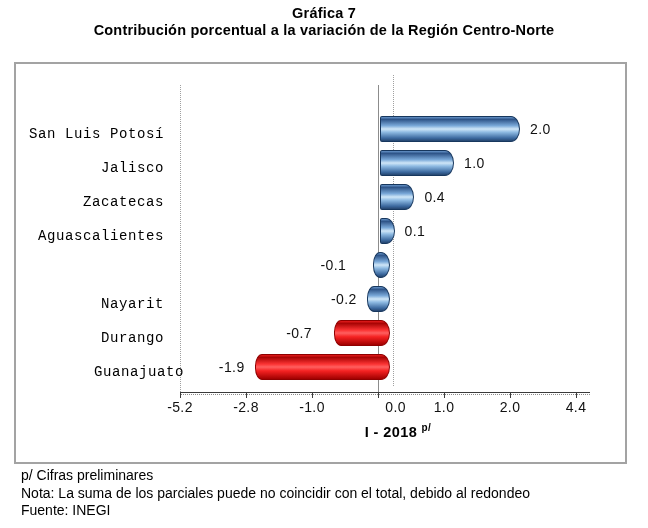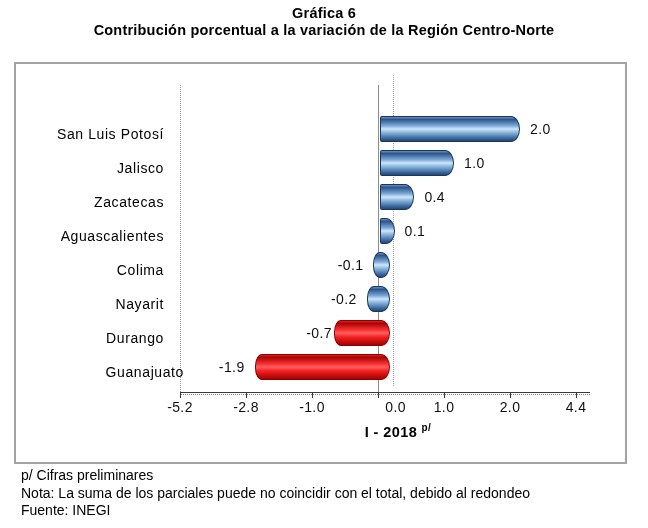--- a/index.html
+++ b/index.html
@@ -19,21 +19,21 @@
   
   .vline-solid { position:absolute; width:1px; background:#8c8c8c; }
   .vline-dotted { position:absolute; width:0; border-left:1px dotted #a0a0a0; }
   #axis-line { position:absolute; left:164px; top:328px; width:410px; height:1px; background:#3a3a3a; }
   #axis-minor-dots { position:absolute; left:164px; top:330px; width:410px; height:0;
     border-top:1px dotted #8a8a8a; }
   .major-tick { position:absolute; top:328px; width:1px; height:6px; background:#3a3a3a; }
 
   
   .cat-label { position:absolute; left:0; width:148px; height:18px; line-height:18px;
-    text-align:right; font-size:14px; letter-spacing:0.6px; color:#000; white-space:nowrap; }
+    text-align:right; font-size:14px; letter-spacing:0.6px; color:#000; white-space:nowrap;font-family:Liberation Mono, monospace; }
 
   
   .bar { position:absolute; height:26px; }
   .bar-blue { background:linear-gradient(180deg,#6593c8 0%,#2e5488 10%,#79a8d8 36%,#cfe6f7 50%,#8fbbe3 63%,#3c699f 88%,#25456e 100%);
     border:1px solid #17375e; }
   .bar-red { background:linear-gradient(180deg,#e41b1b 0%,#a80404 10%,#fb3333 38%,#ff6060 50%,#f52222 66%,#a00000 100%);
     border:1px solid #8f0000; }
   .cap-right { border-radius:2px 9px 9px 2px / 2px 50% 50% 2px; }
   .cap-both  { border-radius:7px 9px 9px 7px / 45% 50% 50% 45%; }
 
@@ -54,21 +54,21 @@
   
   #footer-block { position:absolute; left:5px; top:467px; width:640px;margin-left:16px; }
   .footer-line { font-size:14px; line-height:17.5px; color:#000; white-space:nowrap; }
 </style>
 </head>
 <body>
 
 <div id="stage">
 
   <div id="title-block">
-    <div class="title-line">Gráfica 6</div>
+    <div class="title-line">Gráfica 7</div>
     <div class="title-line">Contribución porcentual a la variación de la Región Centro-Norte</div>
   </div>
 
   <div id="chart-box">
     <div id="plot-area">
 
       <div class="vline-dotted" style="left:164px; top:21px; height:307px;"></div>
 
       <div class="vline-solid" style="left:362px; top:21px; height:307px;"></div>
 
@@ -86,29 +86,28 @@
         <div class="val-label val-right" style="left: 514px; top: 56px;">2.0</div>
         <div class="cat-label" style="top: 95px;">Jalisco</div>
         <div class="bar bar-blue cap-right" style="left: 364px; top: 86px; width: 74px;"></div>
         <div class="val-label val-right" style="left: 448px; top: 90px;">1.0</div>
         <div class="cat-label" style="top: 129px;">Zacatecas</div>
         <div class="bar bar-blue cap-right" style="left: 364px; top: 120px; width: 34.4px;"></div>
         <div class="val-label val-right" style="left: 408.4px; top: 124px;">0.4</div>
         <div class="cat-label" style="top: 163px;">Aguascalientes</div>
         <div class="bar bar-blue cap-right" style="left: 364px; top: 154px; width: 14.6px;"></div>
         <div class="val-label val-right" style="left: 388.6px; top: 158px;">0.1</div>
-        <div class="cat-label" style="top: 197px;">Colima</div>
         <div class="bar bar-blue cap-both" style="left: 357.4px; top: 188px; width: 16.6px;"></div>
-        <div class="val-label val-left" style="left: 287.4px; width: 60px; top: 192px;">-0.1</div>
+        <div class="val-label val-left" style="left: 287.4px; width: 60px; top: 192px; text-align: center;">-0.1</div>
         <div class="cat-label" style="top: 231px;">Nayarit</div>
         <div class="bar bar-blue cap-both" style="left: 350.8px; top: 222px; width: 23.2px;"></div>
         <div class="val-label val-left" style="left: 280.8px; width: 60px; top: 226px;">-0.2</div>
         <div class="cat-label" style="top: 265px;">Durango</div>
         <div class="bar bar-red cap-both" style="left: 317.8px; top: 256px; width: 56.2px;"></div>
-        <div class="val-label val-left" style="left: 256px; width: 60px; top: 260px;">-0.7</div>
+        <div class="val-label val-left" style="left: 236px; width: 60px; top: 260px;">-0.7</div>
         <div class="cat-label" style="top: 299px; margin-left: 20px;">Guanajuato</div>
         <div class="bar bar-red cap-both" style="left: 238.6px; top: 290px; width: 135.4px;"></div>
         <div class="val-label val-left" style="left: 168.6px; width: 60px; top: 294px;">-1.9</div>
         <div class="major-tick" style="left: 164px;"></div>
         <div class="x-tick-label" style="left: 136px;">-5.2</div>
         <div class="major-tick" style="left: 230px;"></div>
         <div class="x-tick-label" style="left: 202px;">-2.8</div>
         <div class="major-tick" style="left: 296px;"></div>
         <div class="x-tick-label" style="left: 268px;">-1.0</div>
         <div class="major-tick" style="left: 362px;"></div>

